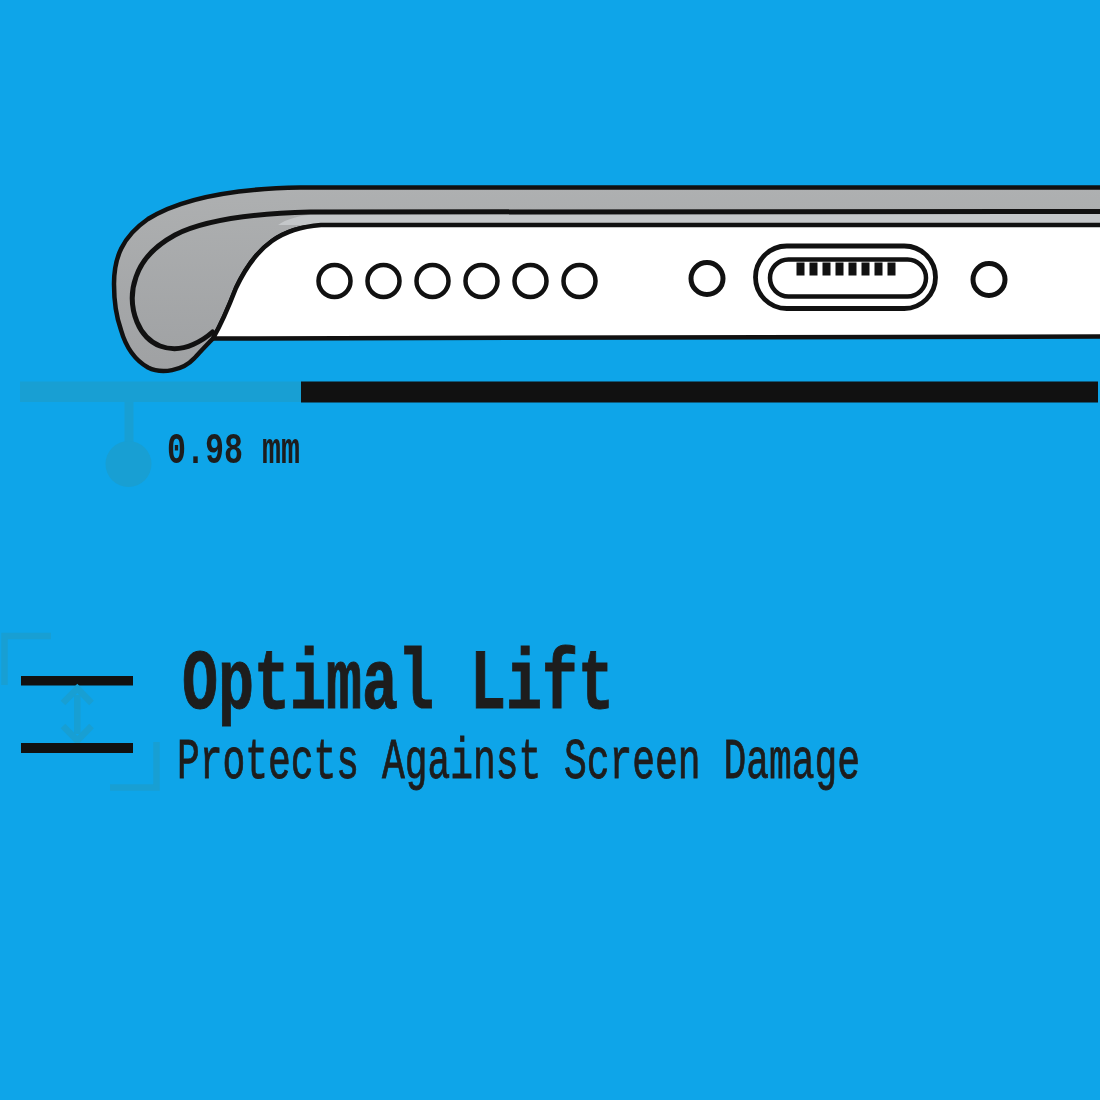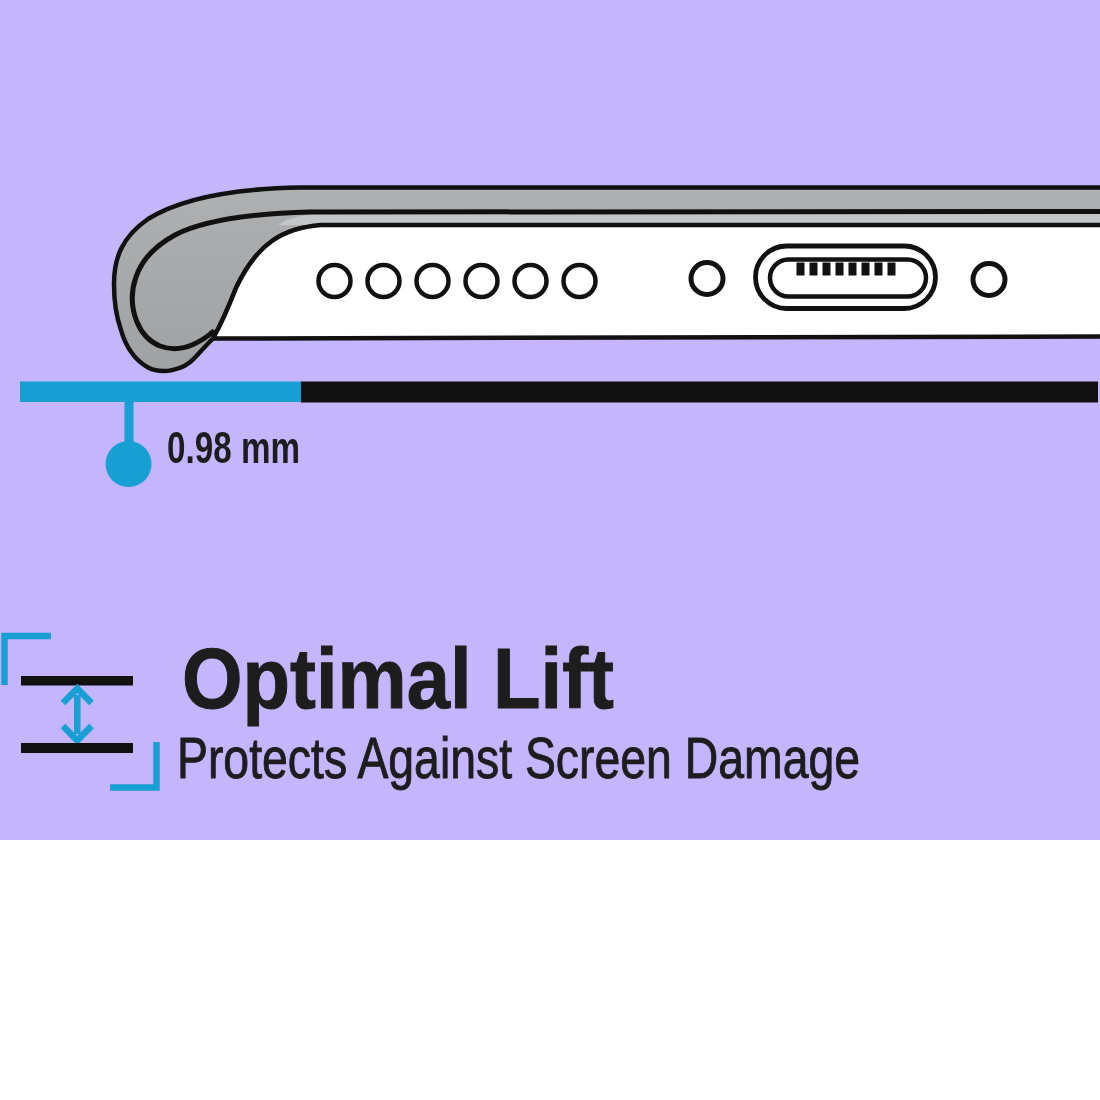--- a/index.html
+++ b/index.html
@@ -1,22 +1,22 @@
 <!DOCTYPE html>
 <html><head>
 <meta charset="utf-8">
 <style>
   html, body { margin: 0; padding: 0; background: #ffffff; }
   .canvas {
     position: relative;
     width: 1100px;
-    height: 840px;
-    background: #c4b5fd;
+    height: 1100px;
+    background: #0ea5e9;
     overflow: hidden;
-    font-family: Liberation Sans, sans-serif;
+    font-family: Liberation Mono, monospace;
   }
   svg { display: block; }
   text { fill: #1d1d1d; }
   .measure-label {
     font-weight: bold;
     font-size: 44px;
     letter-spacing: 0px;
   }
   .headline {
     font-weight: bold;

